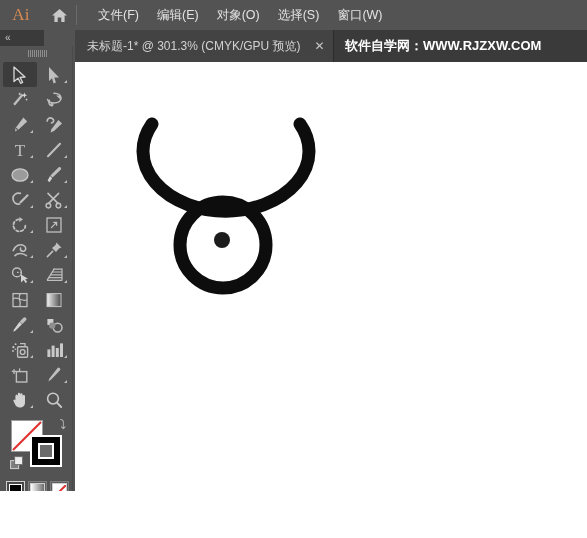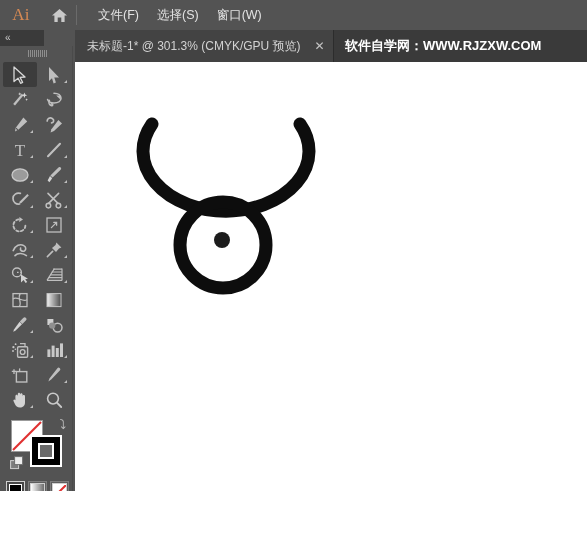--- a/index.html
+++ b/index.html
@@ -308,20 +308,22 @@
   <div class="menubar">
     <div class="ai-logo">Ai</div>
     <div class="home-btn">
       <svg width="17" height="15" viewBox="0 0 17 15" aria-hidden="true">
         <path d="M8.5 1 L16 7.6 L13.6 7.6 L13.6 14 L10.3 14 L10.3 9.4 L6.7 9.4 L6.7 14 L3.4 14 L3.4 7.6 L1 7.6 Z" fill="#c9c9c9"></path>
       </svg>
     </div>
     <div class="menu-sep"></div>
     <div class="menu-items">
       <div class="menu-item">文件(F)</div>
+      <div class="menu-item">编辑(E)</div>
+      <div class="menu-item">对象(O)</div>
       <div class="menu-item">选择(S)</div>
       <div class="menu-item">窗口(W)</div>
     </div>
   </div>
 
   <div class="tabbar">
     <div class="tab tab-active">
       <span class="tab-title">未标题-1* @ 301.3% (CMYK/GPU 预览)</span>
       <span class="tab-close">✕</span>
     </div>

